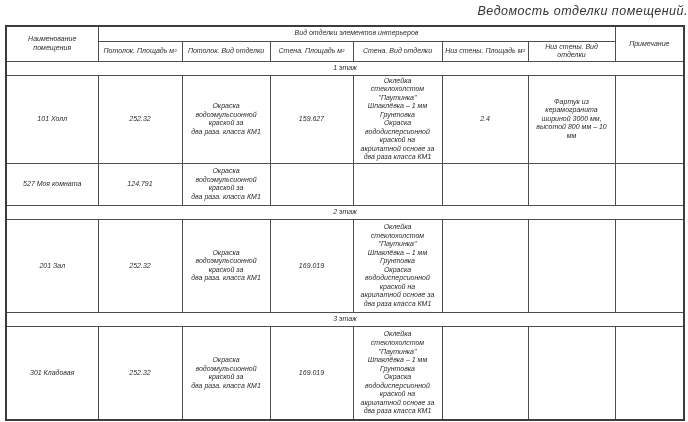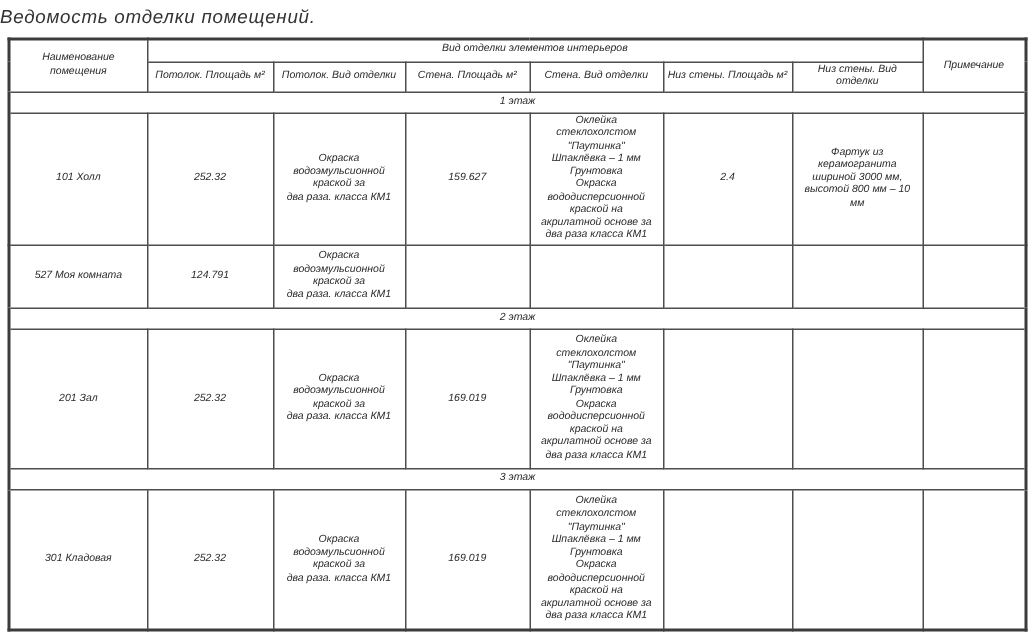--- a/index.html
+++ b/index.html
@@ -11,21 +11,21 @@
     font-family: "Liberation Sans", sans-serif;
     font-style: italic;
     color: #2b2b2b;
     overflow: hidden;
   }
   .doc-title {
     position: absolute;
     top: 4px;
     left: 0;
     width: 100%;
-    text-align: left;
+    text-align: right;
     font-size: 12.5px;
     letter-spacing: 0.5px;
     color: #333333;
   }
   table.schedule {
     position: absolute;
     left: 5px;
     top: 25px;
     width: 678px;
     border-collapse: collapse;

